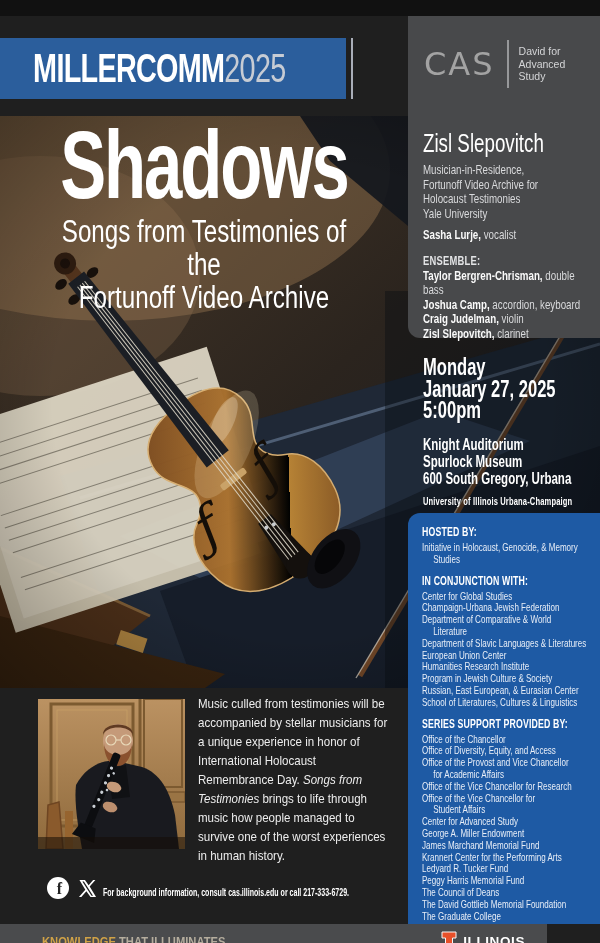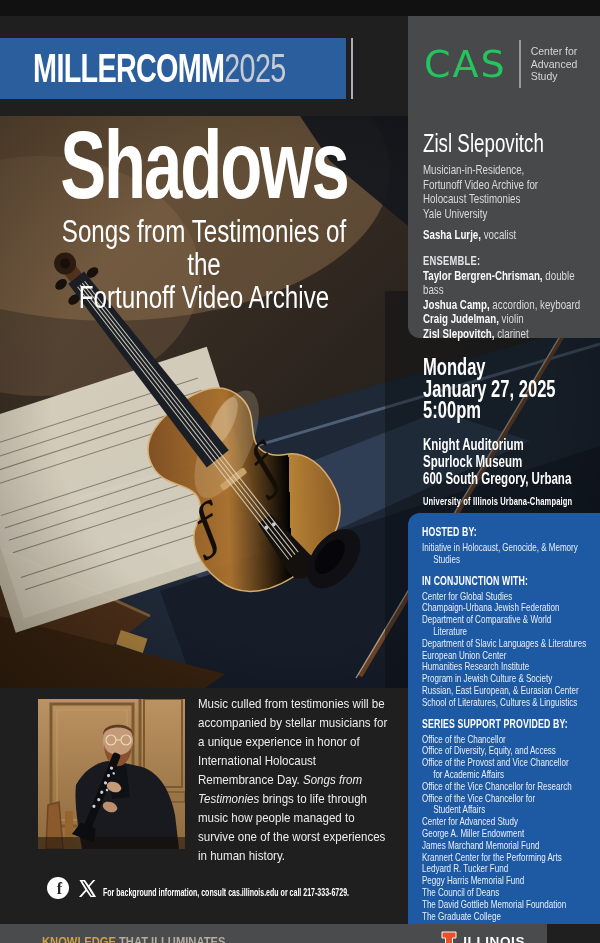--- a/index.html
+++ b/index.html
@@ -10,21 +10,21 @@
   
   .banner{left:0;top:22px;width:346px;height:61px;background:#2b5e9c;display:flex;align-items:center;}
   .banner-text{padding-left:46px;font-size:40px;font-weight:700;letter-spacing:-1px;color:#fff;
                transform:scaleX(.72);transform-origin:0 50%;white-space:nowrap;}
   .banner-year{font-weight:400;color:#c7ccd4;}
   .banner-line{left:351px;top:22px;width:2px;height:61px;background:#a9aeb8;}
 
   
   .cas-box{left:408px;top:0;width:192px;height:322px;background:#48494b;border-radius:0 0 0 12px;z-index:3;}
   .cas-row{position:absolute;left:16px;top:24px;display:flex;align-items:center;}
-  .cas-acronym{font-family:"DejaVu Sans",sans-serif;font-size:38px;color:#22c55e;letter-spacing:2px;}
+  .cas-acronym{font-family:"DejaVu Sans",sans-serif;font-size:32px;color:#a3a3a3;letter-spacing:2px;}
   .cas-div{width:2px;height:48px;background:#97989a;margin:0 10px 0 12px;}
   .cas-name{font-size:10.5px;line-height:12.5px;color:#d4d5d7;white-space:pre-line;}
 
   .artist{left:423px;top:112px;width:225px;transform:scaleX(.75);transform-origin:0 0;color:#d9dadc;z-index:4;}
   .artist-name{font-size:25px;line-height:30px;color:#fff;margin-bottom:5px;white-space:nowrap;}
   .artist-role{font-size:13px;line-height:14.5px;white-space:pre-line;}
   .artist-voc{font-size:13px;line-height:14.5px;margin-top:7px;}
   .ens-head{font-size:12.5px;font-weight:600;color:#e3e4e6;letter-spacing:.3px;margin-top:11px;line-height:15px;}
   .member{font-size:13px;line-height:14.5px;}
   .bold-name{font-weight:700;color:#fafafa;}
@@ -153,21 +153,21 @@
 
   <div class="abs banner">
     <div class="banner-text"><span>MILLERCOMM</span><span class="banner-year">2025</span></div>
   </div>
   <div class="abs banner-line"></div>
 
   <div class="abs cas-box">
     <div class="cas-row">
       <div class="cas-acronym">CAS</div>
       <div class="cas-div"></div>
-      <div class="cas-name">Center for
+      <div class="cas-name">David for
 Advanced
 Study</div>
     </div>
   </div>
   <div class="abs artist">
     <div class="artist-name">Zisl Slepovitch</div>
     <div class="artist-role">Musician-in-Residence,
 Fortunoff Video Archive for
 Holocaust Testimonies
 Yale University</div>

